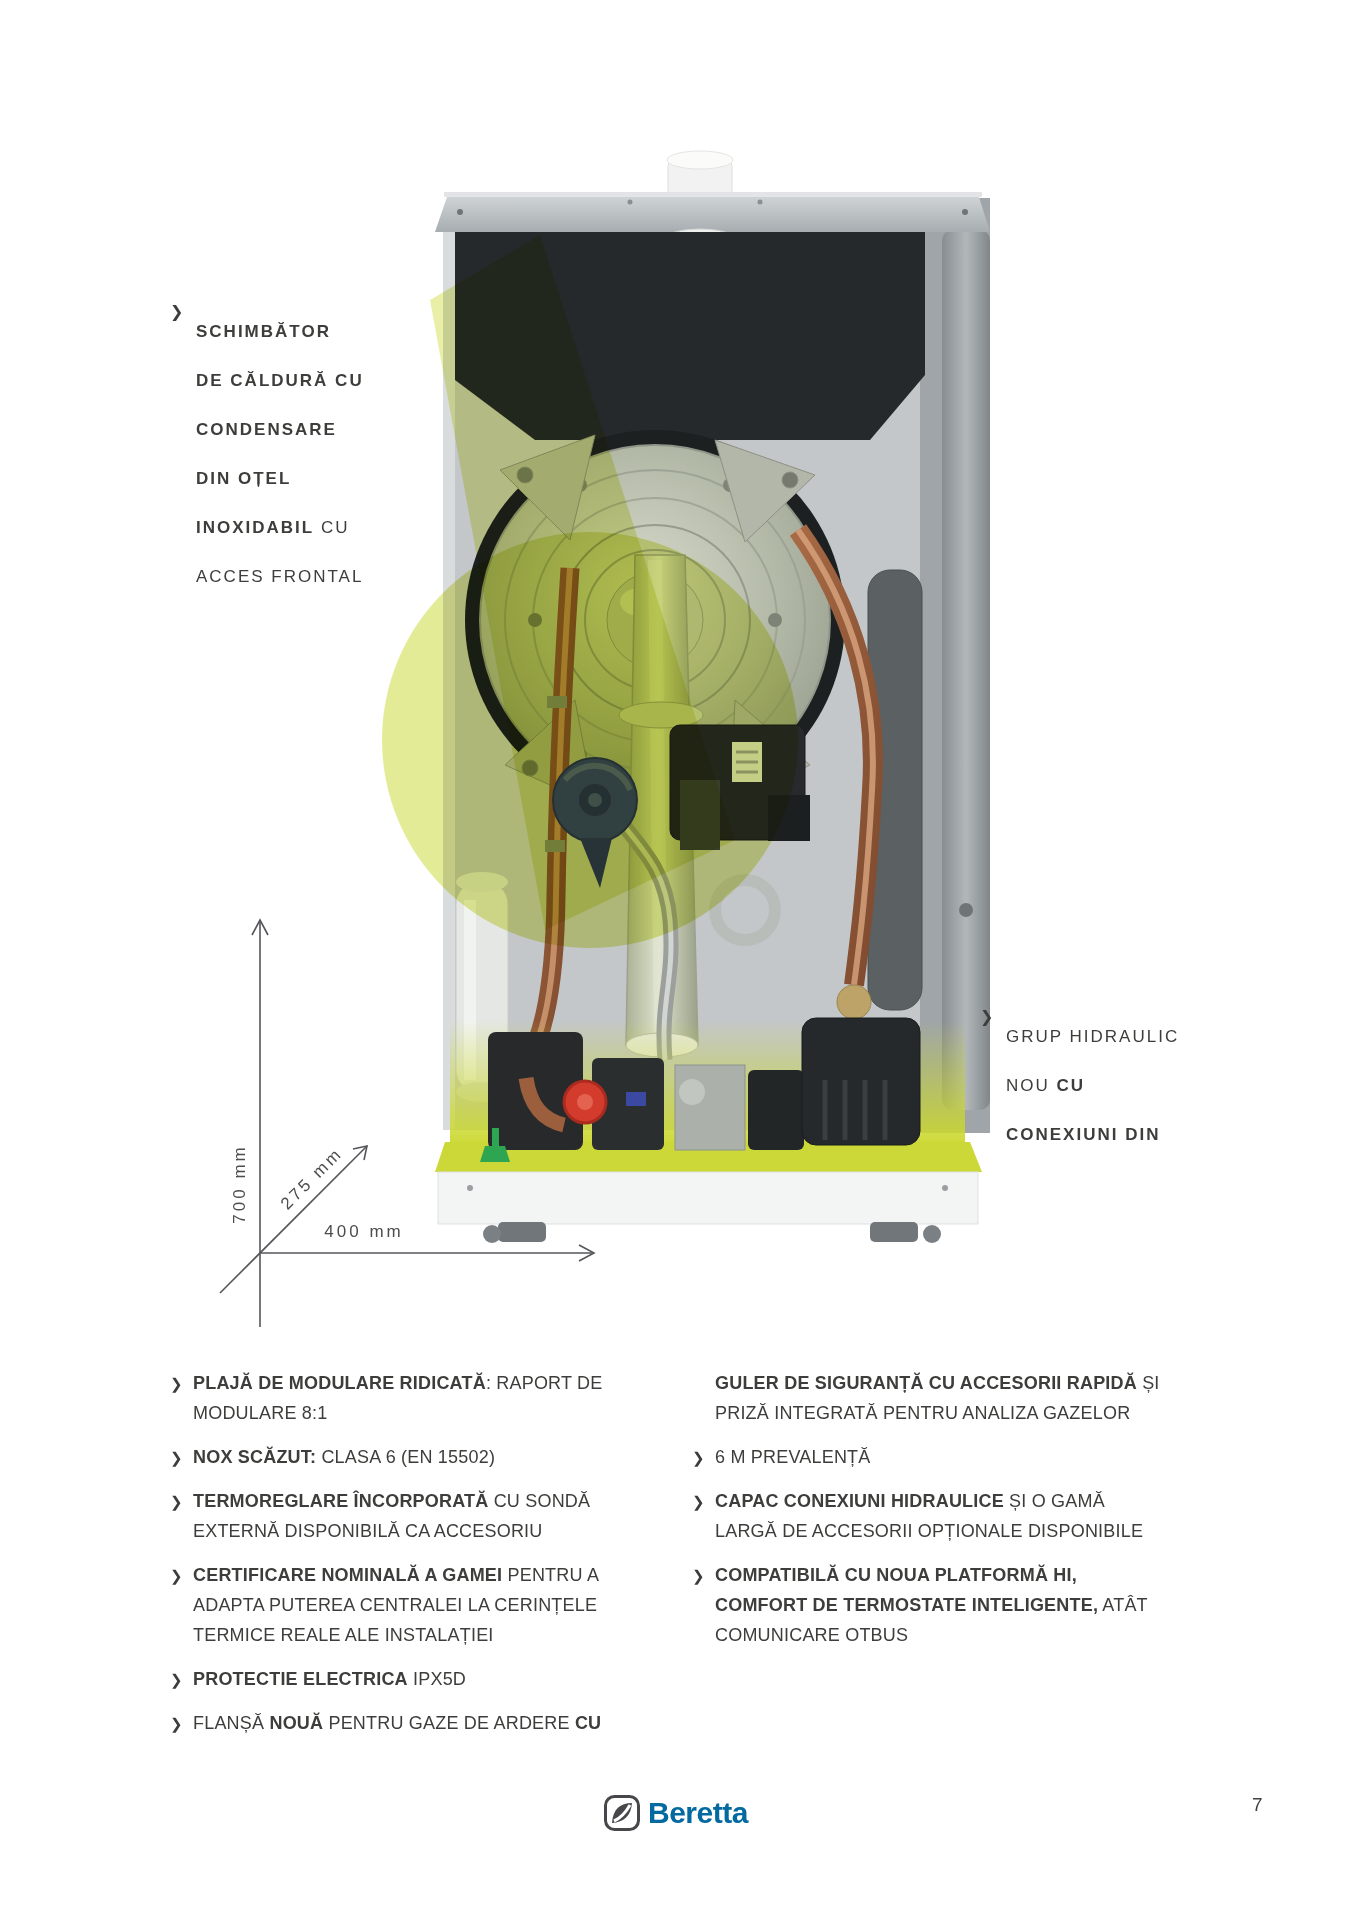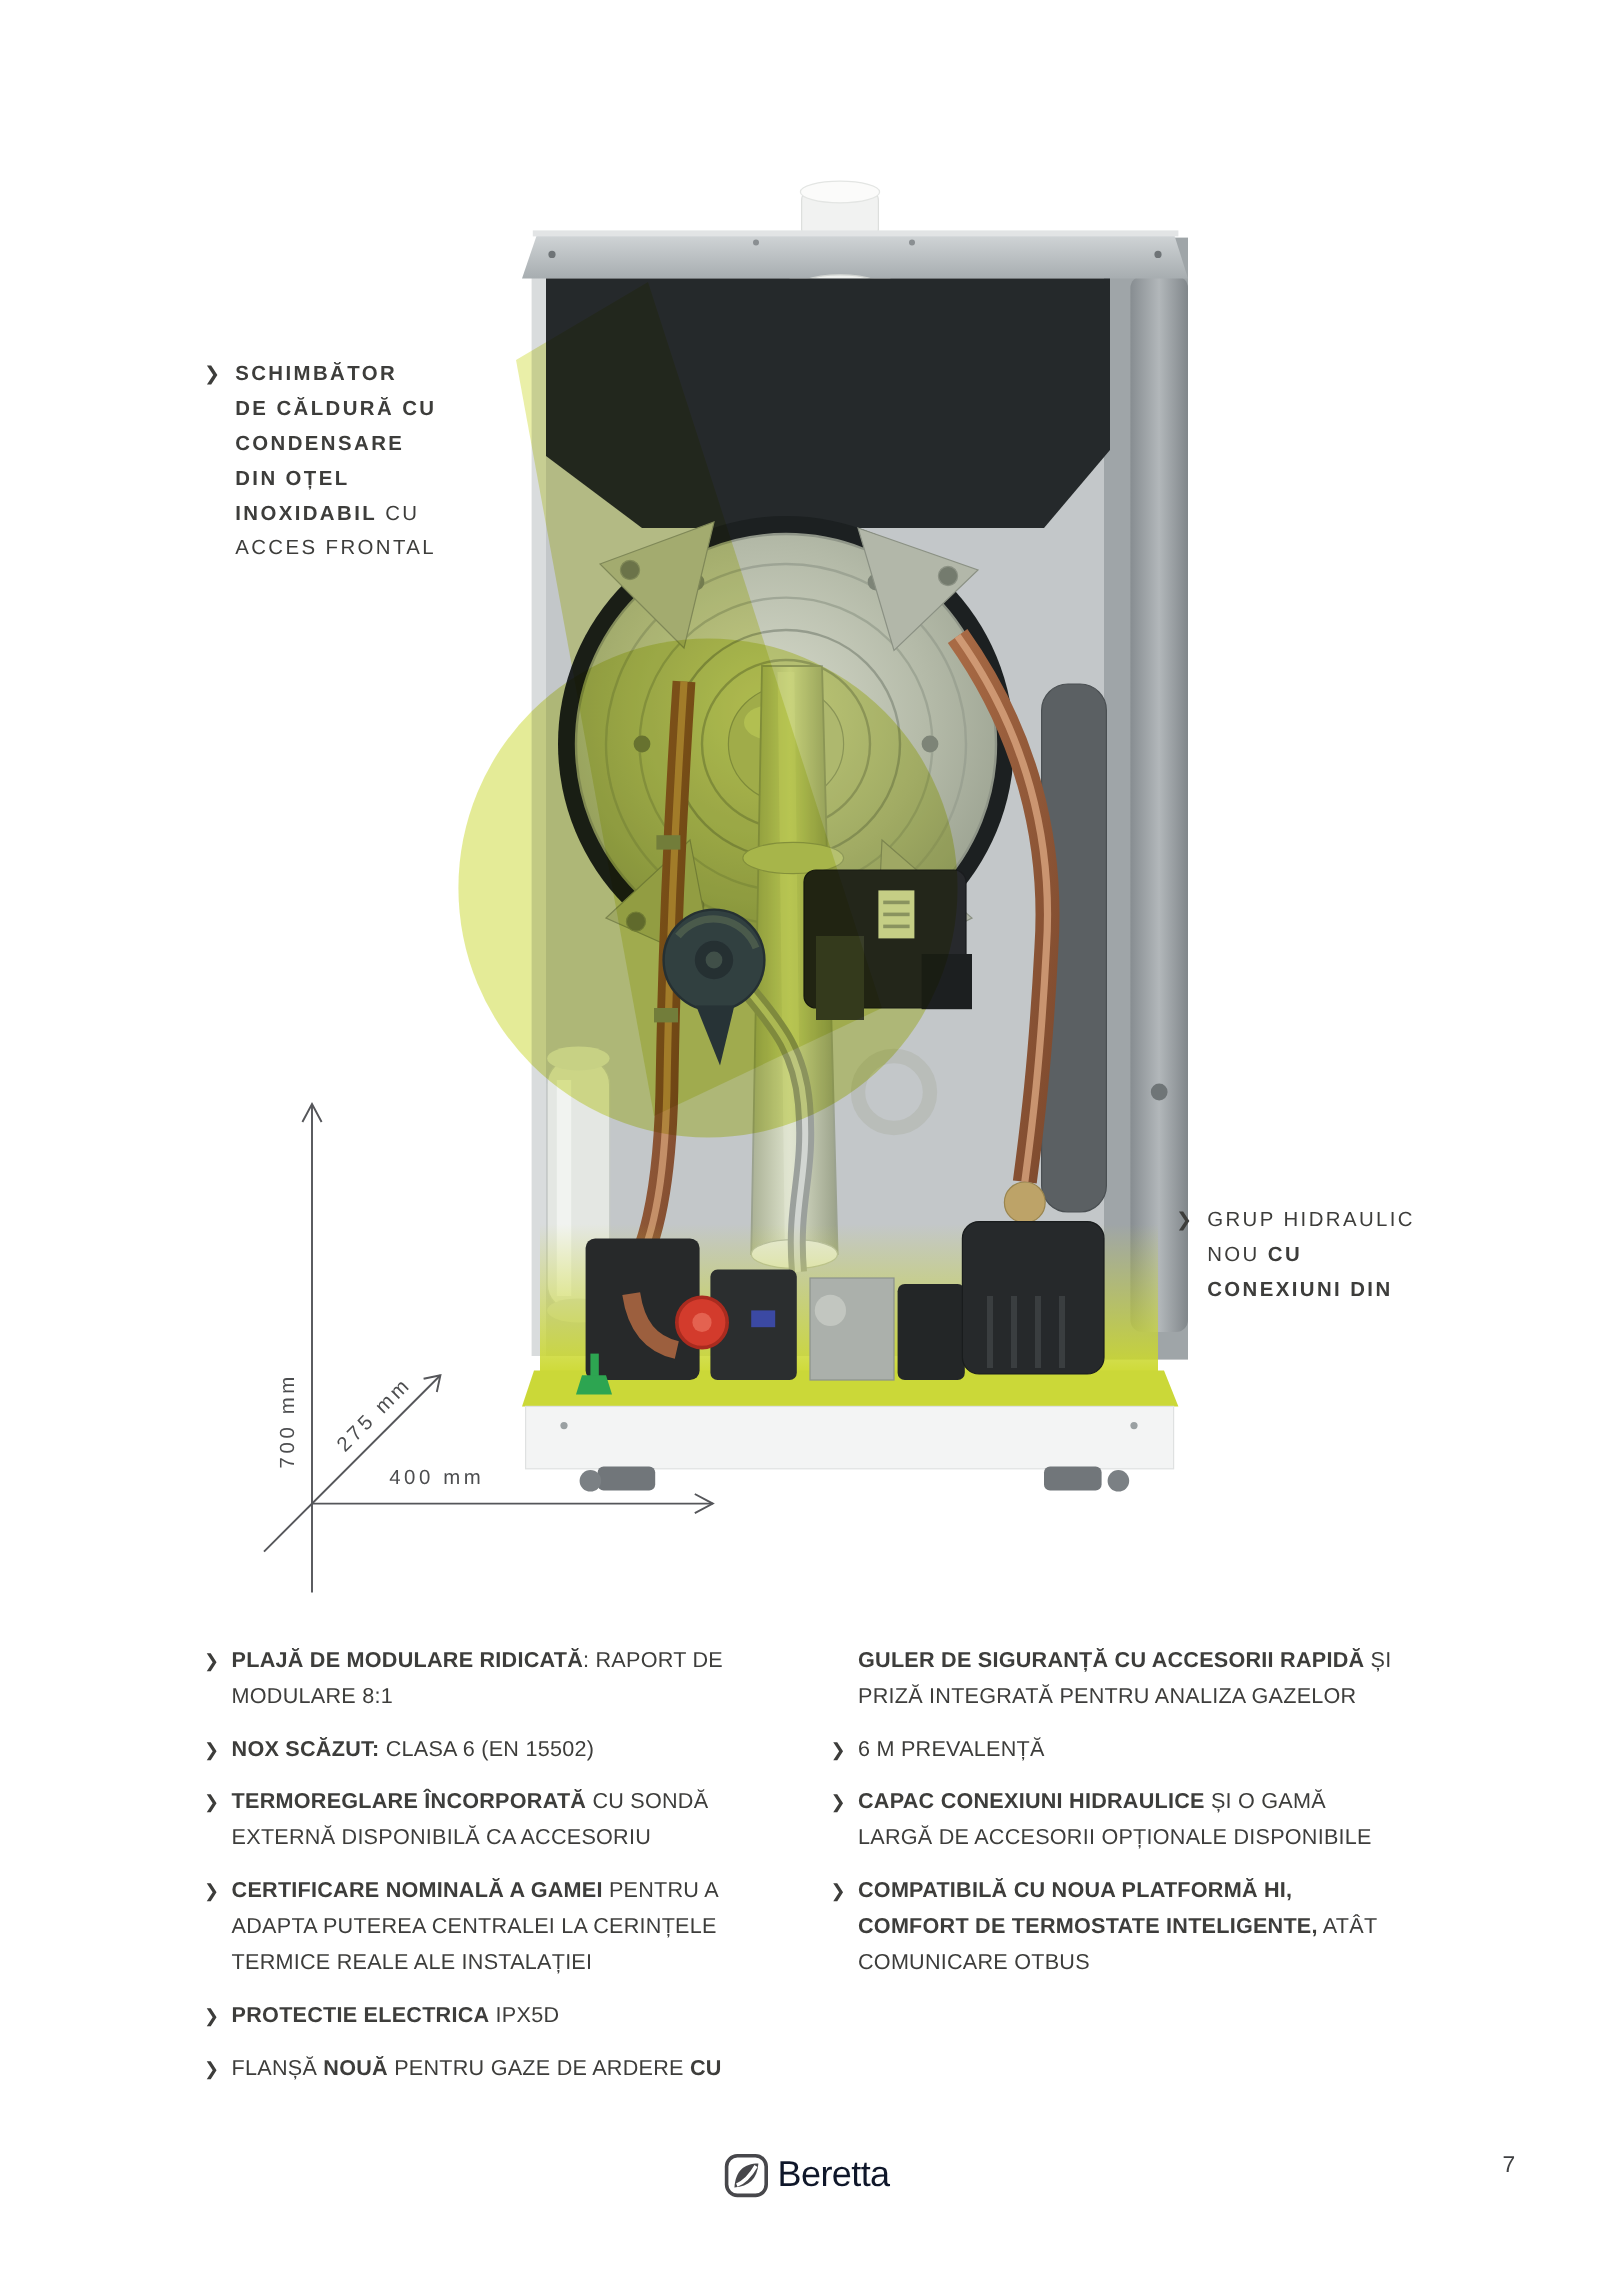--- a/index.html
+++ b/index.html
@@ -2,21 +2,21 @@
 <html><head>
 <meta charset="utf-8">
 <style>
   html,body{margin:0;padding:0;background:#ffffff;}
   .page{
     position:relative;width:1350px;height:1908px;background:#ffffff;
     font-family:"Liberation Sans","DejaVu Sans",sans-serif;color:#3d3d3b;overflow:hidden;
   }
   
   .callout{position:absolute;font-size:17px;line-height:29px;letter-spacing:2px;color:#3d3d3b;}
-  .callout .callout-line{white-space:nowrap;}
+  .callout .callout-line{white-space:nowrap;margin-top:20px;}
   .callout .chev{position:absolute;left:-26px;top:0;font-weight:700;letter-spacing:0;
     font-family:"DejaVu Sans",sans-serif;font-size:16px;}
   #callout-left{left:196px;top:297px;width:230px;}
   #callout-right{left:1006px;top:1002px;width:230px;}
   .b{font-weight:700;}
   .r{font-weight:400;}
   
   .features-col{position:absolute;top:1368px;font-size:18px;color:#3d3d3b;}
   #features-left{left:170px;width:470px;}
   #features-right{left:692px;width:490px;}
@@ -27,21 +27,21 @@
   
   #dim-arrows{position:absolute;left:170px;top:895px;}
   .dim-label{position:absolute;color:#4c4d4f;font-size:17px;letter-spacing:3px;white-space:nowrap;}
   #dim-700{left:240px;top:1184px;transform:translate(-50%,-50%) rotate(-90deg);}
   #dim-275{left:312px;top:1179px;transform:translate(-50%,-50%) rotate(-45deg);}
   #dim-400{left:364px;top:1232px;transform:translate(-50%,-50%);}
   
   #boiler{position:absolute;left:430px;top:140px;overflow:visible;}
   
   #brand{position:absolute;left:603px;top:1794px;display:flex;align-items:center;gap:7px;}
-  #brand .wordmark{font-size:30px;font-weight:400;color:#0f172a;letter-spacing:-0.5px;text-align:right;}
+  #brand .wordmark{font-size:30px;font-weight:700;color:#0369a1;letter-spacing:-0.5px;text-align:right;}
   #page-number{position:absolute;left:1252px;top:1794px;font-size:19px;color:#3f4042;}
 </style>
 </head>
 <body>
 
 <div class="page">
 
   <svg id="boiler" width="565" height="1090" viewBox="0 0 565 1090">
     <defs>
       <radialGradient id="gradMetal" cx="45%" cy="42%" r="65%">

